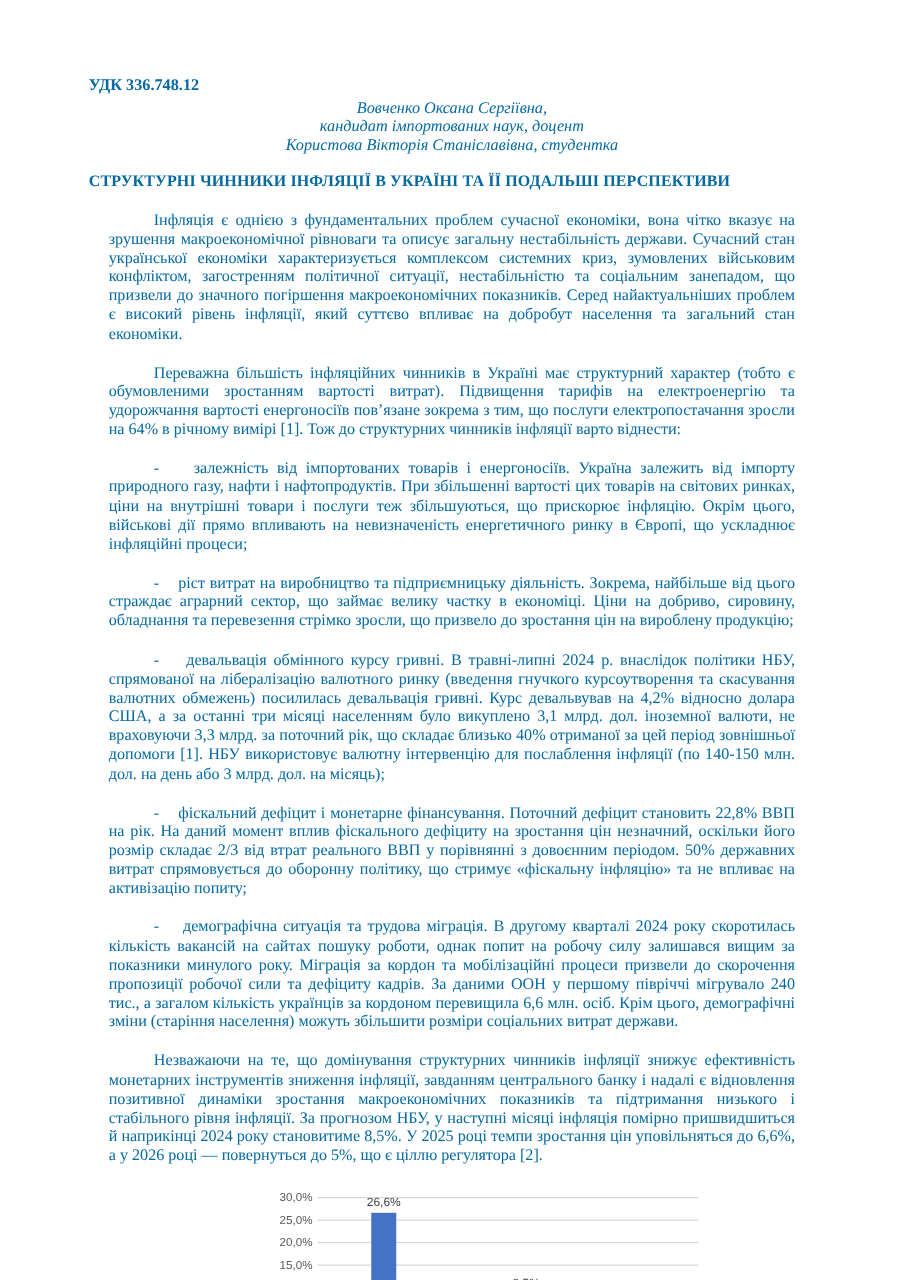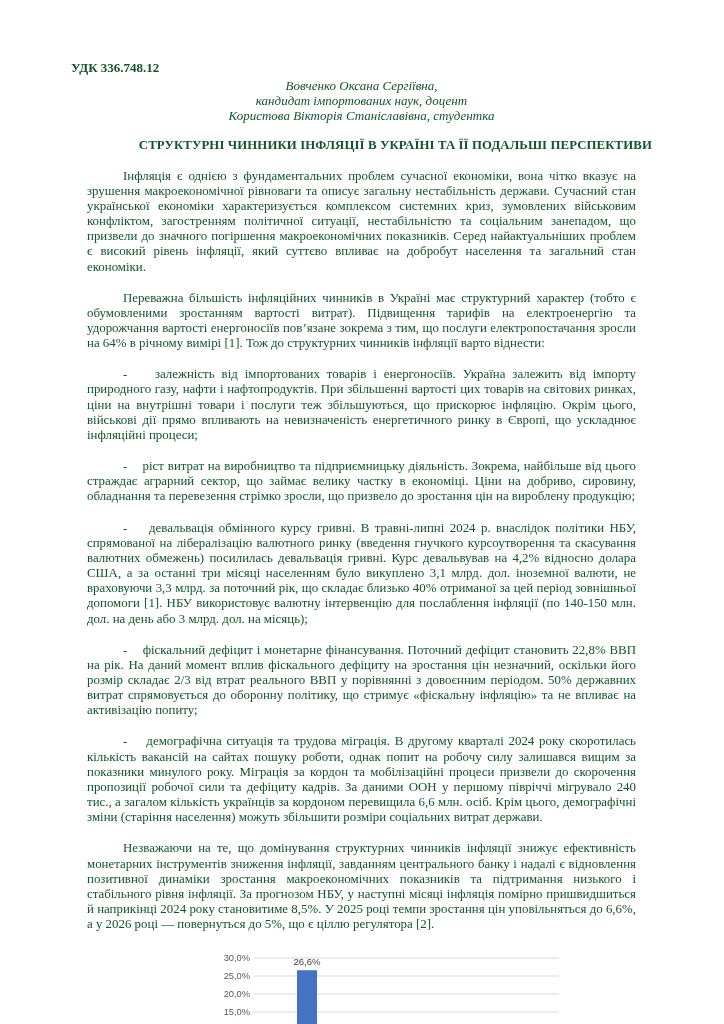--- a/index.html
+++ b/index.html
@@ -4,35 +4,35 @@
 <style>
   html,body{margin:0;padding:0;background:#ffffff;}
   .page{
     position:relative;
     width:708px;height:1024px;
     margin:0 auto;
     background:#ffffff;
     box-sizing:border-box;
     padding:60px 64px 0 63px;
     font-family:"Liberation Serif", serif;
-    color:#14532d;
+    color:#0369a1;
     overflow:hidden;
   }
   .udk{
     font-weight:bold;
     font-size:13px;
     line-height:15px;
     margin-bottom:3px;
   }
   .byline{ text-align:center; font-size:13px; line-height:15.2px; }
   .byline-line{ white-space:nowrap; }
   .seg-bold-italic{ font-weight:normal; font-style:italic; }
   .seg-italic{ font-style:italic; }
   .article-title{
-    text-align:right;
+    text-align:left;
     font-weight:bold;
     font-size:12.8px;
     line-height:15px;
     margin-top:14px;
     margin-bottom:15px;
     letter-spacing:0.1px;
   }
   .body-text p{
     margin:16px;
     font-size:12.9px;

